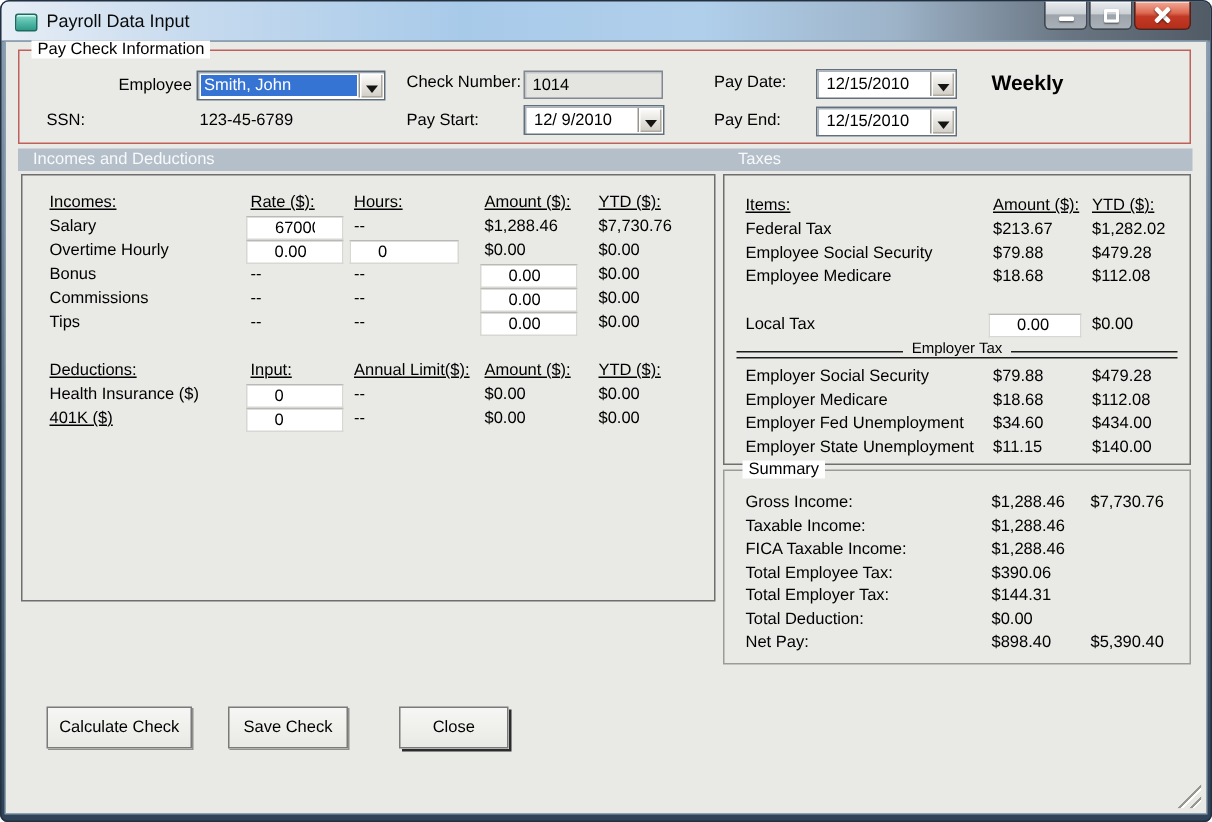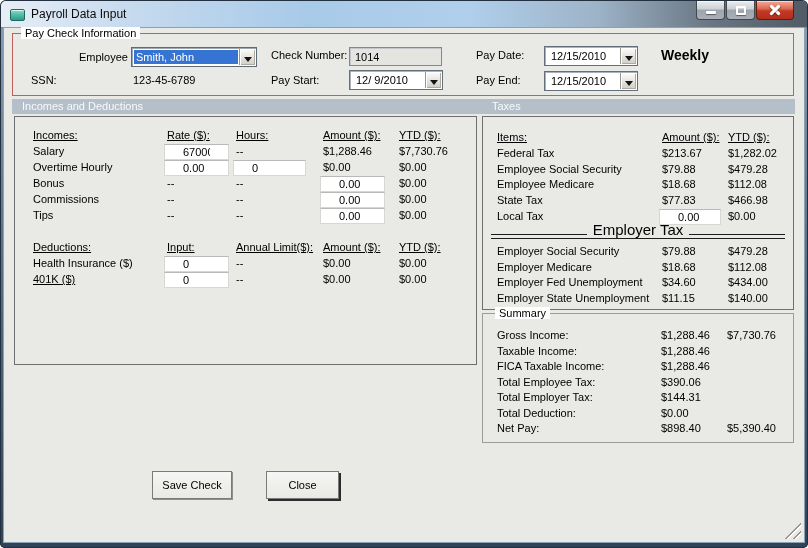--- a/index.html
+++ b/index.html
@@ -40,33 +40,33 @@
   .arr { position:absolute; left:50%; top:8px; margin-left:-4px; width:0; height:0; border:4px solid transparent; border-top:5px solid #141413; }
   .field-ro { position:absolute; left:336px; top:13px; width:93px; height:19px; background:#e4e4e1; border:1px solid #81888f; box-shadow:inset 1px 1px 0 #c3c7ca; font-size:11px; color:#000; padding:3px 0 0 5px; }
   .picker { position:absolute; width:94px; height:20px; background:#fff; border:1px solid #63707c; box-shadow:inset 1px 1px 0 #aab3bc; }
   .picker-text { position:absolute; left:6px; top:3px; font-size:11px; color:#000; white-space:nowrap; }
 
   
   .section-bar { position:absolute; left:8px; top:71px; width:783px; height:15px; background:#b4bfca; }
   .section-bar span { position:absolute; top:1px; font-size:11px; color:#f7f9fb; white-space:nowrap; }
 
   
-  .panel-left  { position:absolute; left:10px;  top:88px; width:463px; height:249px; border:1px solid #6f6f6f; }
+  .panel-left  { position:absolute; left:10px;  top:88px; width:463px; height:285px; border:1px solid #6f6f6f; }
   .panel-taxes { position:absolute; left:478px; top:88px; width:312px; height:194px; border:1px solid #6f6f6f; }
   .summary     { position:absolute; left:478px; top:285px; width:312px; height:130px; border:1px solid #9b9b98; }
   .row { position:absolute; left:0; right:0; height:15px; }
   .cell { position:absolute; top:0; font-size:11px; color:#000; white-space:nowrap; }
   .u { text-decoration:underline; }
   .c1{left:18px}.c2{left:152px}.c3{left:221px}.c4{left:308px}.c5{left:384px}
   .t1{left:14px}.t2{left:179px}.t3{left:245px}
   .s1{left:14px}.s2{left:178px}.s3{left:244px}
   .inp { position:absolute; top:-1px; height:16px; background:#fff; border:1px solid #d7d7d4; border-top-color:#b9b9b6; font-size:11px; color:#000; padding:0 18px; outline:none; }
   .divider { position:absolute; left:8px; right:8px; top:106px; height:16px; border-bottom:1px solid #1c1c1c; display:flex; align-items:flex-end; }
   .divider::before,.divider::after { content:''; flex:1; border-bottom:1px solid #1c1c1c; margin-bottom:3px; }
-  .divider span { font-size:15px; color:#000; padding:0 6px; white-space:nowrap; }
+  .divider span { font-size:10px; color:#000; padding:0 6px; white-space:nowrap; }
 
   
   .btn { position:absolute; top:443px; height:28px; background:linear-gradient(180deg,#f6f6f4,#e9e9e5);
     border:1px solid #7a7a7a; font-size:11px; color:#000; text-align:center; cursor:default; }
   .btn-calc { left:27px; width:97px; box-shadow:1px 1px 0 #8f8f8c; }
   .btn-save { left:148px; width:80px; box-shadow:1px 1px 0 #8f8f8c; }
   .btn-close { left:262px; width:73px; box-shadow:2px 2px 0 #2c2c2c; }
 
   .grip { position:absolute; right:3px; bottom:3px; width:18px; height:18px;
     background:repeating-linear-gradient(135deg, transparent 0 3px, #97978f 3px 4.5px, #fdfdfb 4.5px 5.5px);
@@ -224,25 +224,20 @@
       <div class="row" style="top:46px">
         <span class="cell t1">Employee Social Security</span>
         <span class="cell t2">$79.88</span>
         <span class="cell t3">$479.28</span>
       </div>
       <div class="row" style="top:61px">
         <span class="cell t1">Employee Medicare</span>
         <span class="cell t2">$18.68</span>
         <span class="cell t3">$112.08</span>
       </div>
-      <div class="row" style="top:77px">
-        <span class="cell t1">State Tax</span>
-        <span class="cell t2">$77.83</span>
-        <span class="cell t3">$466.98</span>
-      </div>
       <div class="row" style="top:93px">
         <span class="cell t1">Local Tax</span>
         <input class="inp" style="left: 176px; width: 62px;" value="0.00">
         <span class="cell t3">$0.00</span>
       </div>
 
       <div class="divider">
         <span>Employer Tax</span>
       </div>
 
@@ -300,18 +295,19 @@
         <span class="cell s2">$0.00</span>
         <span class="cell s3"></span>
       </div>
       <div class="row" style="top:108px">
         <span class="cell s1">Net Pay:</span>
         <span class="cell s2">$898.40</span>
         <span class="cell s3">$5,390.40</span>
       </div>
     </div>
 
+    <button class="btn btn-calc">Calculate Check</button>
     <button class="btn btn-close">Close</button>
     <button class="btn btn-save">Save Check</button>
 
     <div class="grip"></div>
   </div>
 </div>
 
 </body></html>

